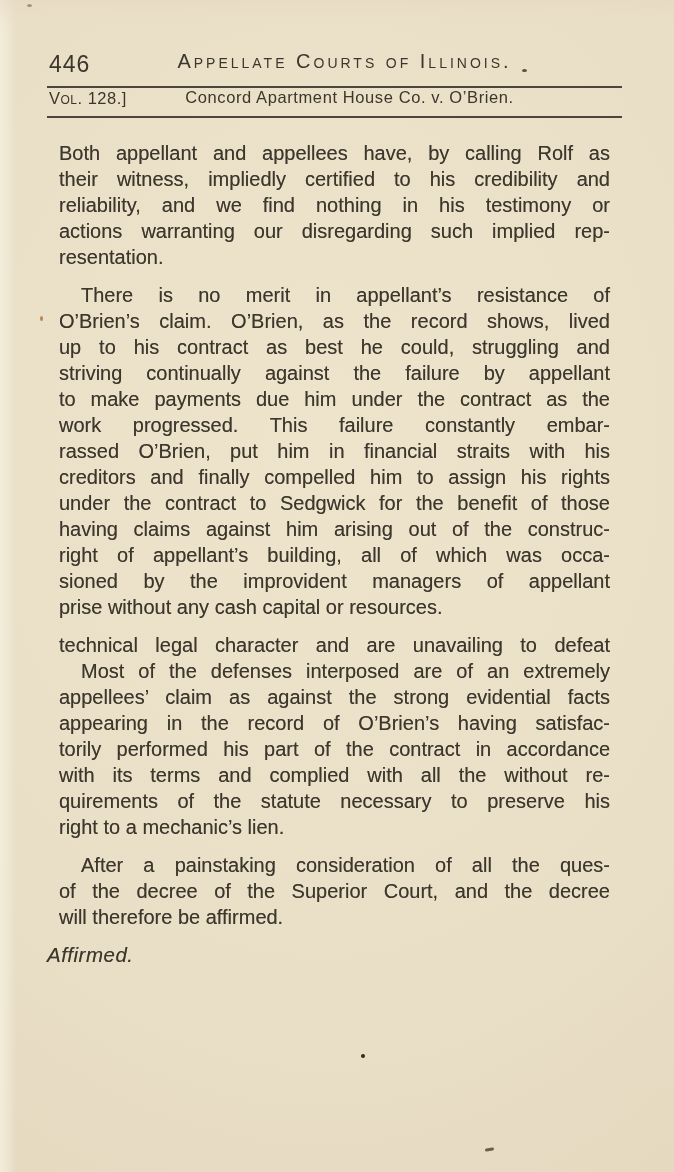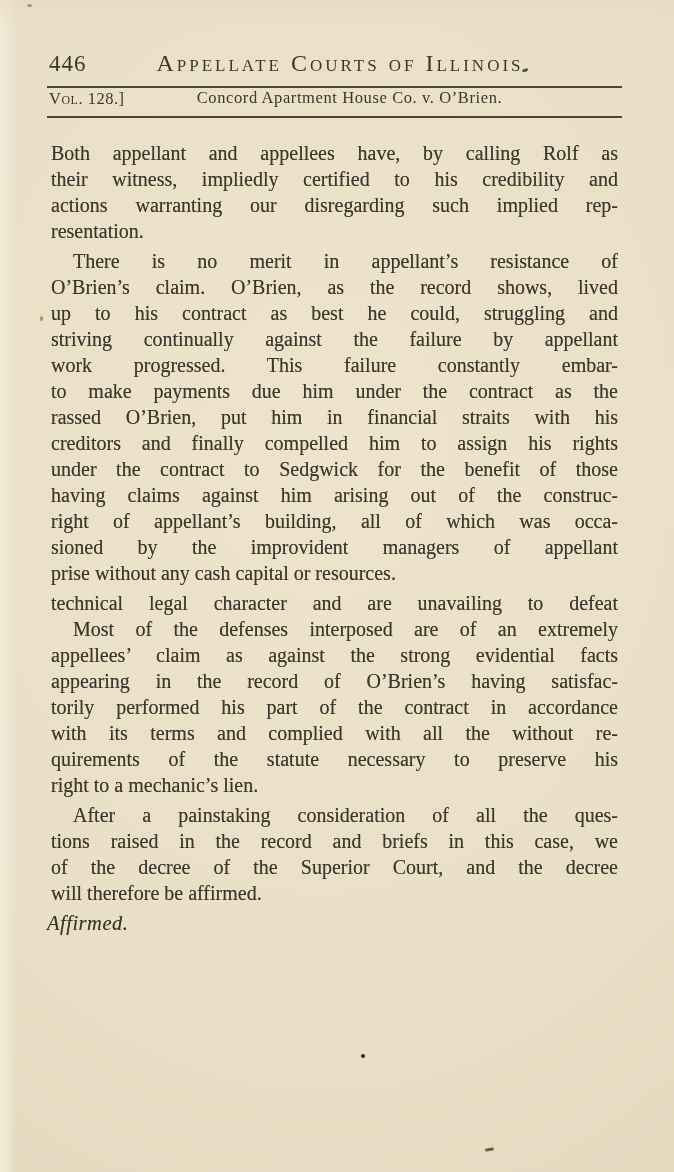--- a/index.html
+++ b/index.html
@@ -8,21 +8,21 @@
     background: #cfc3a8;
   }
   .page {
     position: relative;
     width: 674px;
     height: 1172px;
     overflow: hidden;
     background:
       radial-gradient(ellipse 130% 95% at 48% 38%, #ede4cb 0%, #e9dfc6 52%, #e3d7bd 88%, #ddd0b6 100%);
     color: #3c362c;
-    font-family: Liberation Serif, serif;
+    font-family: Liberation Sans, sans-serif;
   }
   
   .page::before {
     content: "";
     position: absolute;
     left: 0; top: 0; bottom: 0;
     width: 16px;
     background: linear-gradient(90deg, #f2ecda 0%, rgba(242,236,218,0.55) 55%, rgba(242,236,218,0) 100%);
     pointer-events: none;
   }
@@ -49,21 +49,21 @@
     position: absolute;
     left: 2px;
     top: 1px;
     font-size: 23px;
     letter-spacing: 1px;
   }
   .running-head {
     display: block;
     text-align: center;
     font-variant: small-caps;
-    font-size: 24px;
+    font-size: 20px;
     letter-spacing: 3px;
     padding-left: 20px;
   }
   .rule {
     border: none;
     border-top: 2px solid #4b453a;
     margin: 0;
   }
   .rule-1 { margin-top: 6px; }
   .rule-2 { margin-top: 6px; }
@@ -84,21 +84,21 @@
     text-align: center;
     padding-left: 30px;
     letter-spacing: 0.6px;
   }
   .body-text {
     margin-top: 22px;
     font-size: 20px;
     line-height: 26px;
     text-shadow: 0 0 0.5px rgba(60, 54, 44, 0.55);
   }
-  .paragraph { margin: 4px; }
+  .paragraph { margin: 12px; }
   .line {
     text-align: justify;
     text-align-last: justify;
   }
   .line.last {
     text-align-last: left;
   }
   .line.first-indent {
     text-indent: 22px;
   }
@@ -138,51 +138,51 @@
         <span class="case-title">Concord Apartment House Co. v. O’Brien.</span>
       </div>
       <hr class="rule rule-2">
     </header>
 
     <main class="body-text">
       <div id="paragraphs">
           <div class="paragraph">
             <div class="line">Both appellant and appellees have, by calling Rolf as</div>
             <div class="line">their witness, impliedly certified to his credibility and</div>
+            <div class="line">reliability, and we find nothing in his testimony or</div>
             <div class="line">actions warranting our disregarding such implied rep-</div>
             <div class="line last">resentation.</div>
           </div>
           <div class="paragraph">
             <div class="line first-indent">There is no merit in appellant’s resistance of</div>
             <div class="line">O’Brien’s claim. O’Brien, as the record shows, lived</div>
             <div class="line">up to his contract as best he could, struggling and</div>
             <div class="line">striving continually against the failure by appellant</div>
+            <div class="line">to make payments due him under the contract as the</div>
             <div class="line">work progressed. This failure constantly embar-</div>
-            <div class="line">to make payments due him under the contract as the</div>
             <div class="line">rassed O’Brien, put him in financial straits with his</div>
             <div class="line">creditors and finally compelled him to assign his rights</div>
             <div class="line">under the contract to Sedgwick for the benefit of those</div>
             <div class="line">having claims against him arising out of the construc-</div>
             <div class="line">right of appellant’s building, all of which was occa-</div>
             <div class="line">sioned by the improvident managers of appellant</div>
             <div class="line last">prise without any cash capital or resources.</div>
           </div>
           <div class="paragraph">
             <div class="line">technical legal character and are unavailing to defeat</div>
             <div class="line first-indent">Most of the defenses interposed are of an extremely</div>
             <div class="line">appellees’ claim as against the strong evidential facts</div>
             <div class="line">appearing in the record of O’Brien’s having satisfac-</div>
             <div class="line">torily performed his part of the contract in accordance</div>
             <div class="line">with its terms and complied with all the without re-</div>
             <div class="line">quirements of the statute necessary to preserve his</div>
             <div class="line last">right to a mechanic’s lien.</div>
           </div>
           <div class="paragraph">
             <div class="line first-indent">After a painstaking consideration of all the ques-</div>
-            <div class="line">tions raised in the record and briefs in this case, we</div>
             <div class="line">of the decree of the Superior Court, and the decree</div>
             <div class="line last">will therefore be affirmed.</div>
           </div>
         </div>
       <div class="disposition">Affirmed.</div>
     </main>
 
   </div>
 
   <span class="speck speck-1"></span>

